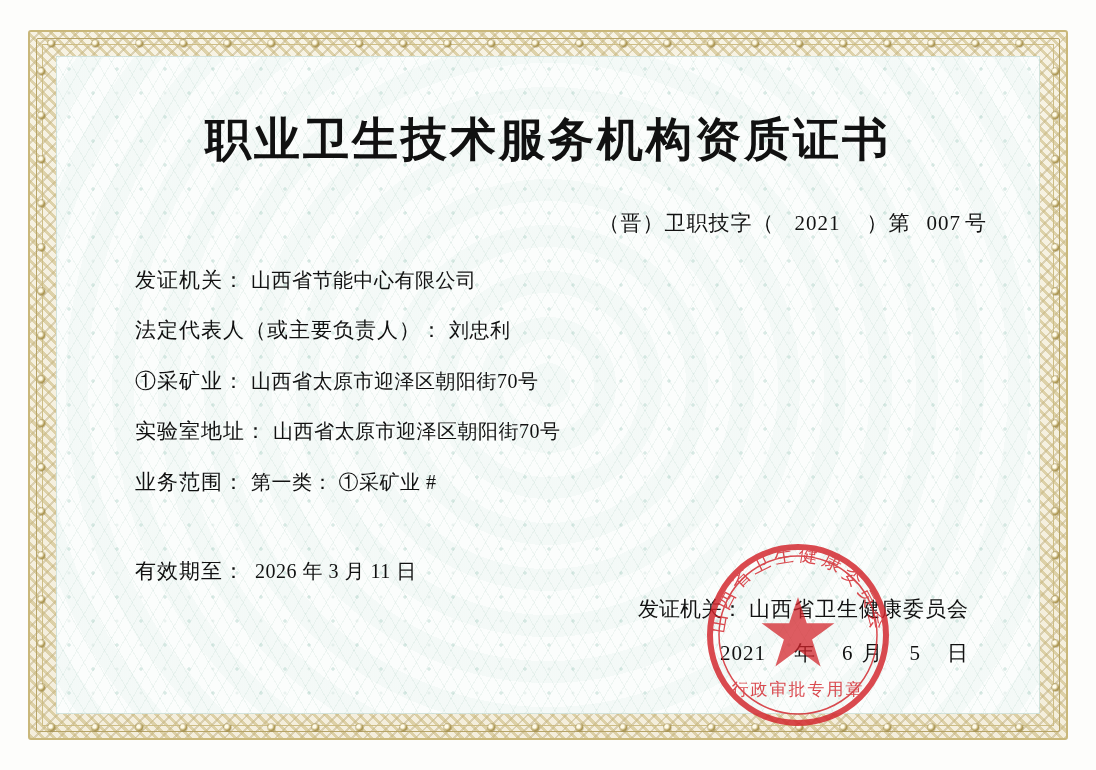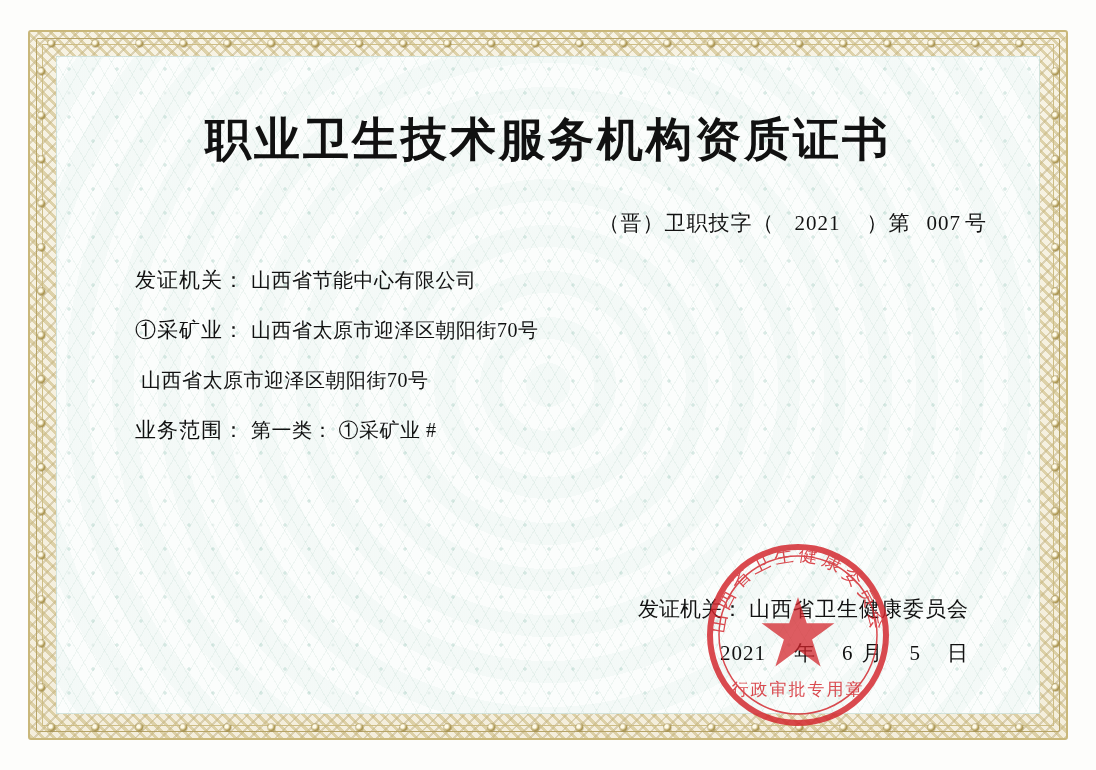--- a/index.html
+++ b/index.html
@@ -312,37 +312,46 @@
         <span>（晋）卫职技字（</span><span class="num-year">2021</span><span>）第</span><span class="num-serial">007</span><span>号</span>
       </div>
 
       <div class="fields">
 
         <div class="field-row">
           <span class="field-label">发证机关：</span>
           <span class="field-value">山西省节能中心有限公司</span>
         </div>
 
+        <div class="field-row">
+          <span class="field-label">法定代表人（或主要负责人）：</span>
+          <span class="field-value">刘忠利</span>
+        </div>
 
         <div class="field-row">
           <span class="field-label">①采矿业：</span>
           <span class="field-value">山西省太原市迎泽区朝阳街70号</span>
         </div>
 
         <div class="field-row">
+          <span class="field-label">实验室地址：</span>
           <span class="field-value">山西省太原市迎泽区朝阳街70号</span>
         </div>
 
         <div class="field-row scope">
           <span class="field-label">业务范围：</span>
           <span class="field-value">第一类：  ①采矿业 #</span>
         </div>
 
       </div>
 
+      <div class="validity">
+        <span class="field-label">有效期至：</span>
+        <span class="field-value">2026 年 3 月 11 日</span>
+      </div>
 
       <div class="issuer">
         <div class="issuer-line">
           <span>发证机关：</span>
           <span class="issuer-value">山西省卫生健康委员会</span>
         </div>
         <div class="date-line">
           <span class="d-year">2021</span>
           <span class="d-ych">年</span>
           <span class="d-month">6</span>

